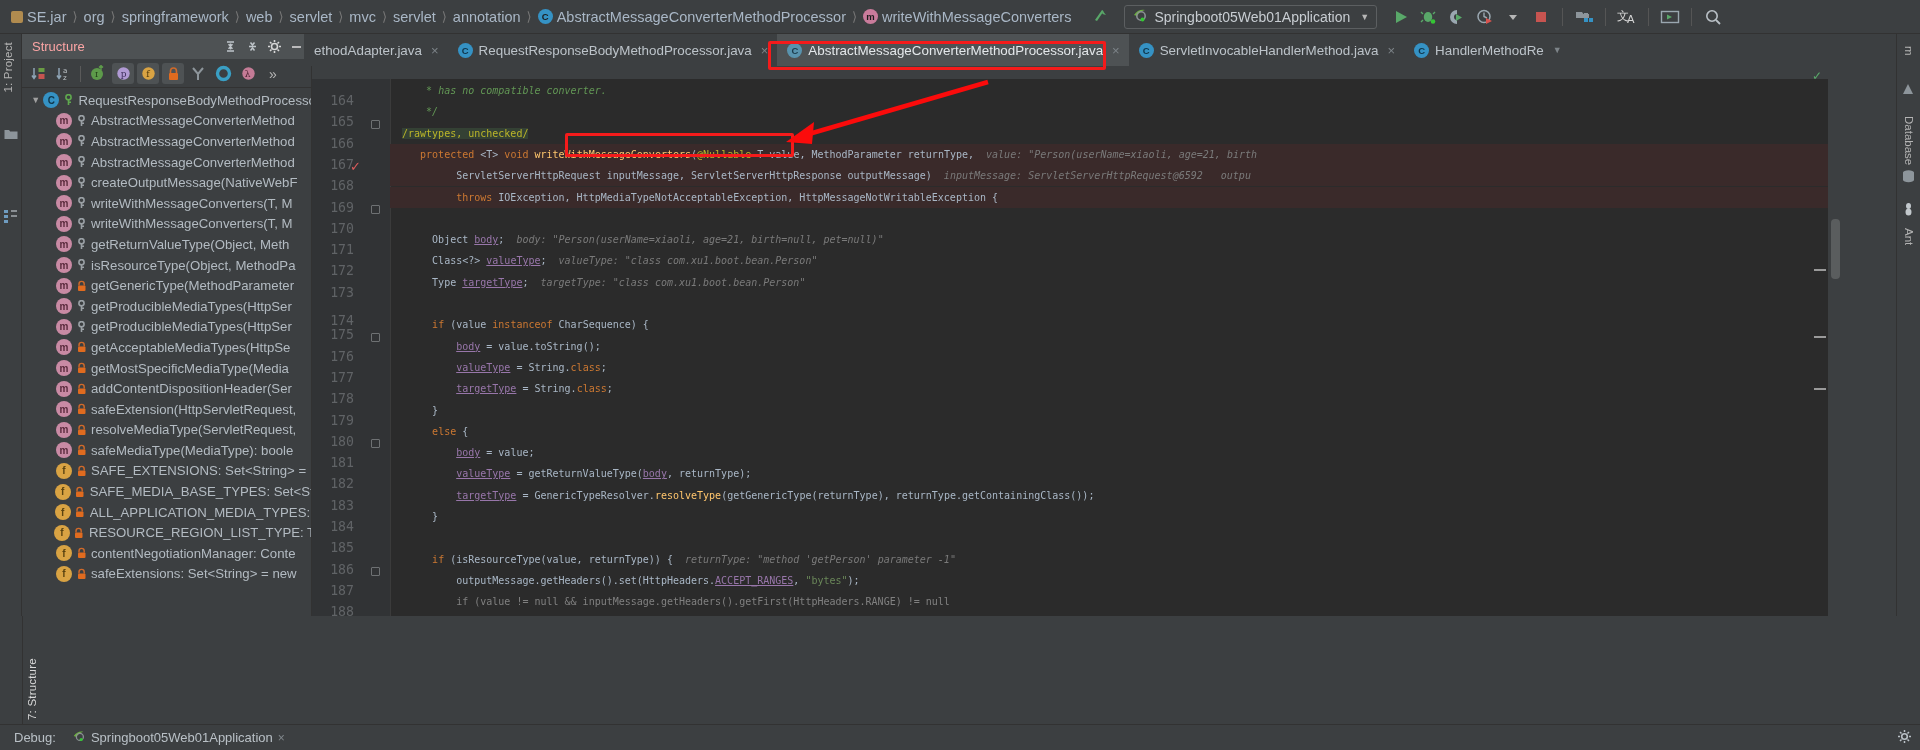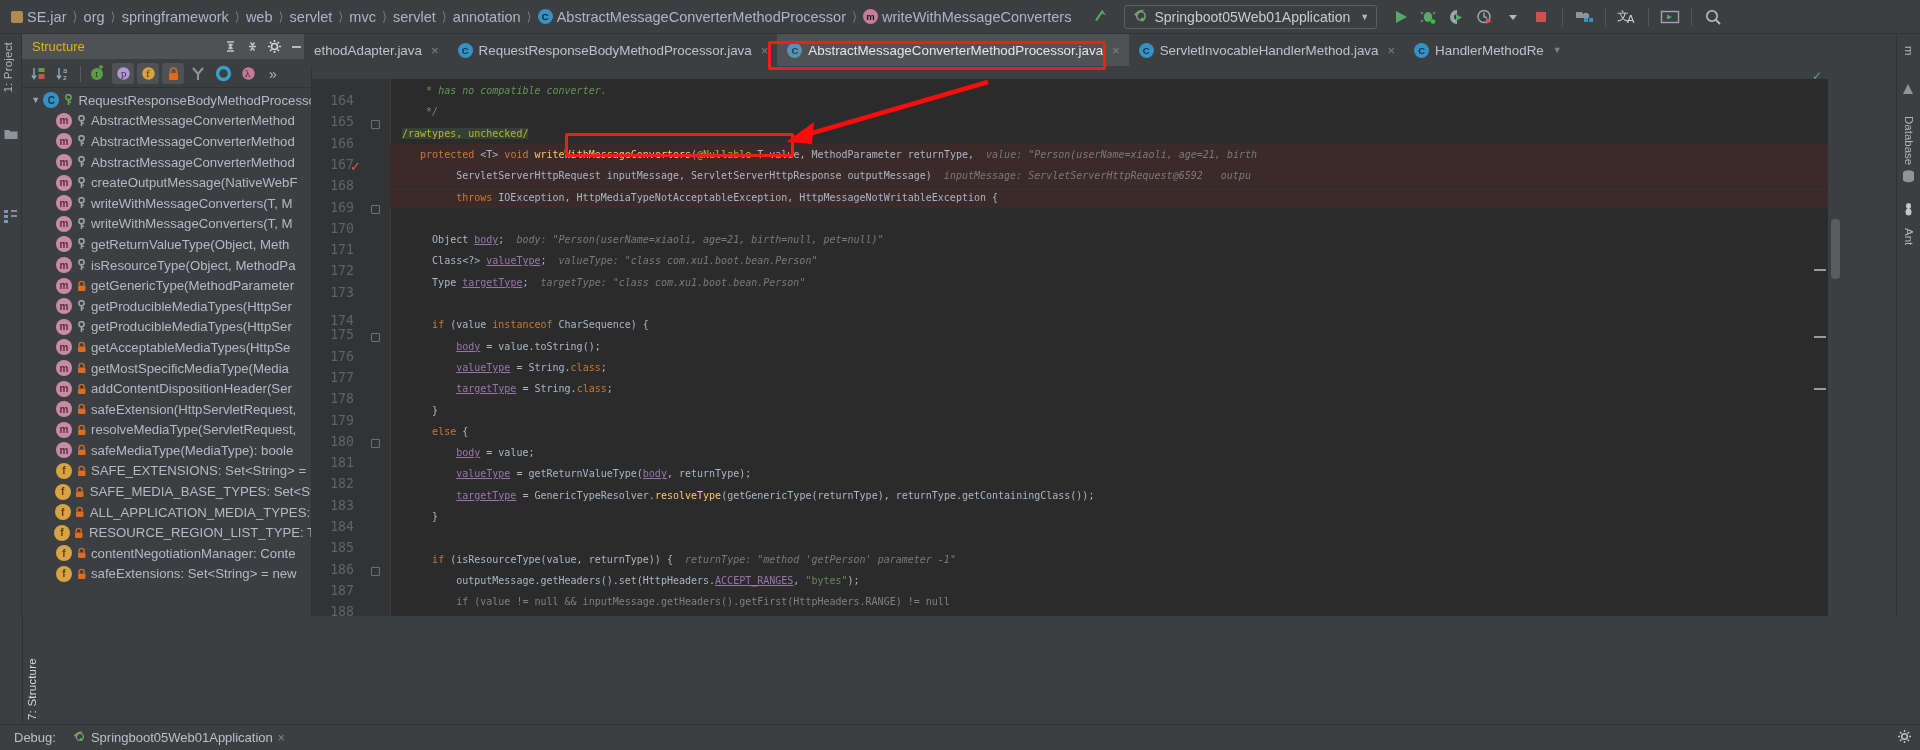--- a/index.html
+++ b/index.html
@@ -64,21 +64,21 @@
   .leftstrip .sicon { position: absolute; left: 4px; width: 14px; height: 14px; }
 
   
   .structure {
     position: absolute; left: 22px; top: 34px; width: 290px; height: 582px;
     background: #3c3f41; border-right: 1px solid #323232;
     display: flex; flex-direction: column;
   }
   .struct-header {
     height: 26px; background: #4e5254; display: flex; align-items: center;
-    padding: 0 4px 0 10px; color: #eab308; font-size: 13px;
+    padding: 0 4px 0 10px; color: #fca5a5; font-size: 13px;
     border-bottom: 1px solid #3c3f41;
   }
   .struct-header .title { flex: 1; }
   .hbtn { width: 22px; height: 22px; display: inline-flex; align-items: center; justify-content: center; }
   .struct-toolbar {
     height: 28px; background: #3c3f41; display: flex; align-items: center;
     gap: 3px; padding: 0 5px; border-bottom: 1px solid #323232;
   }
   .tb-ic {
     width: 22px; height: 21px; display: inline-flex; align-items: center; justify-content: center;

